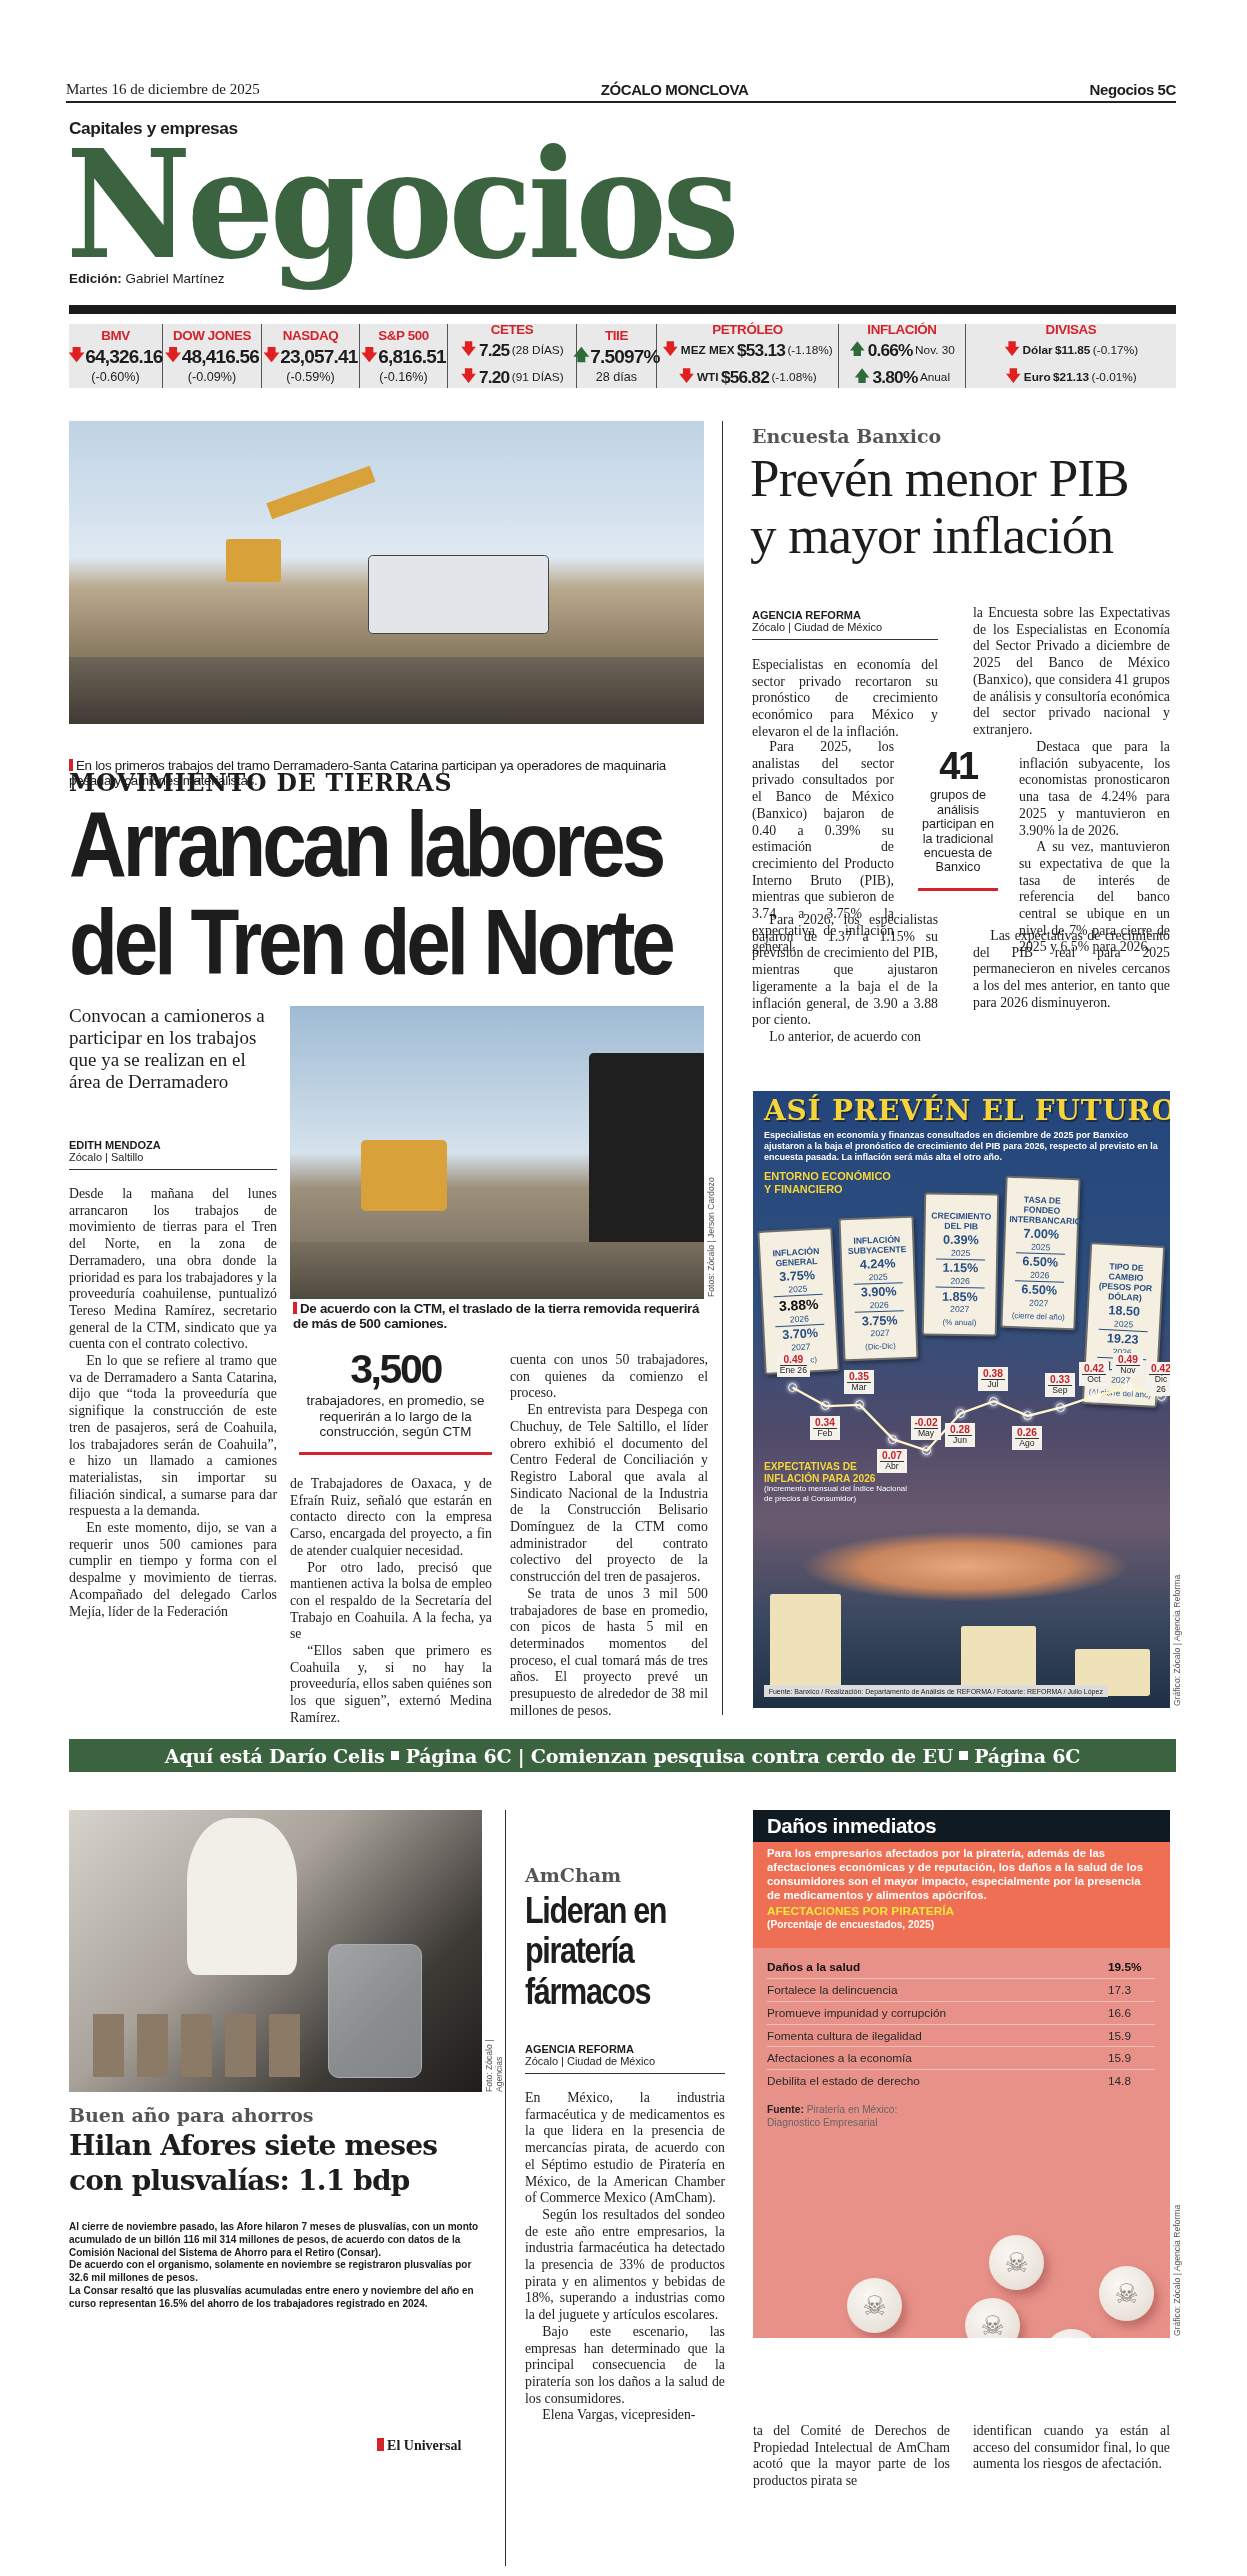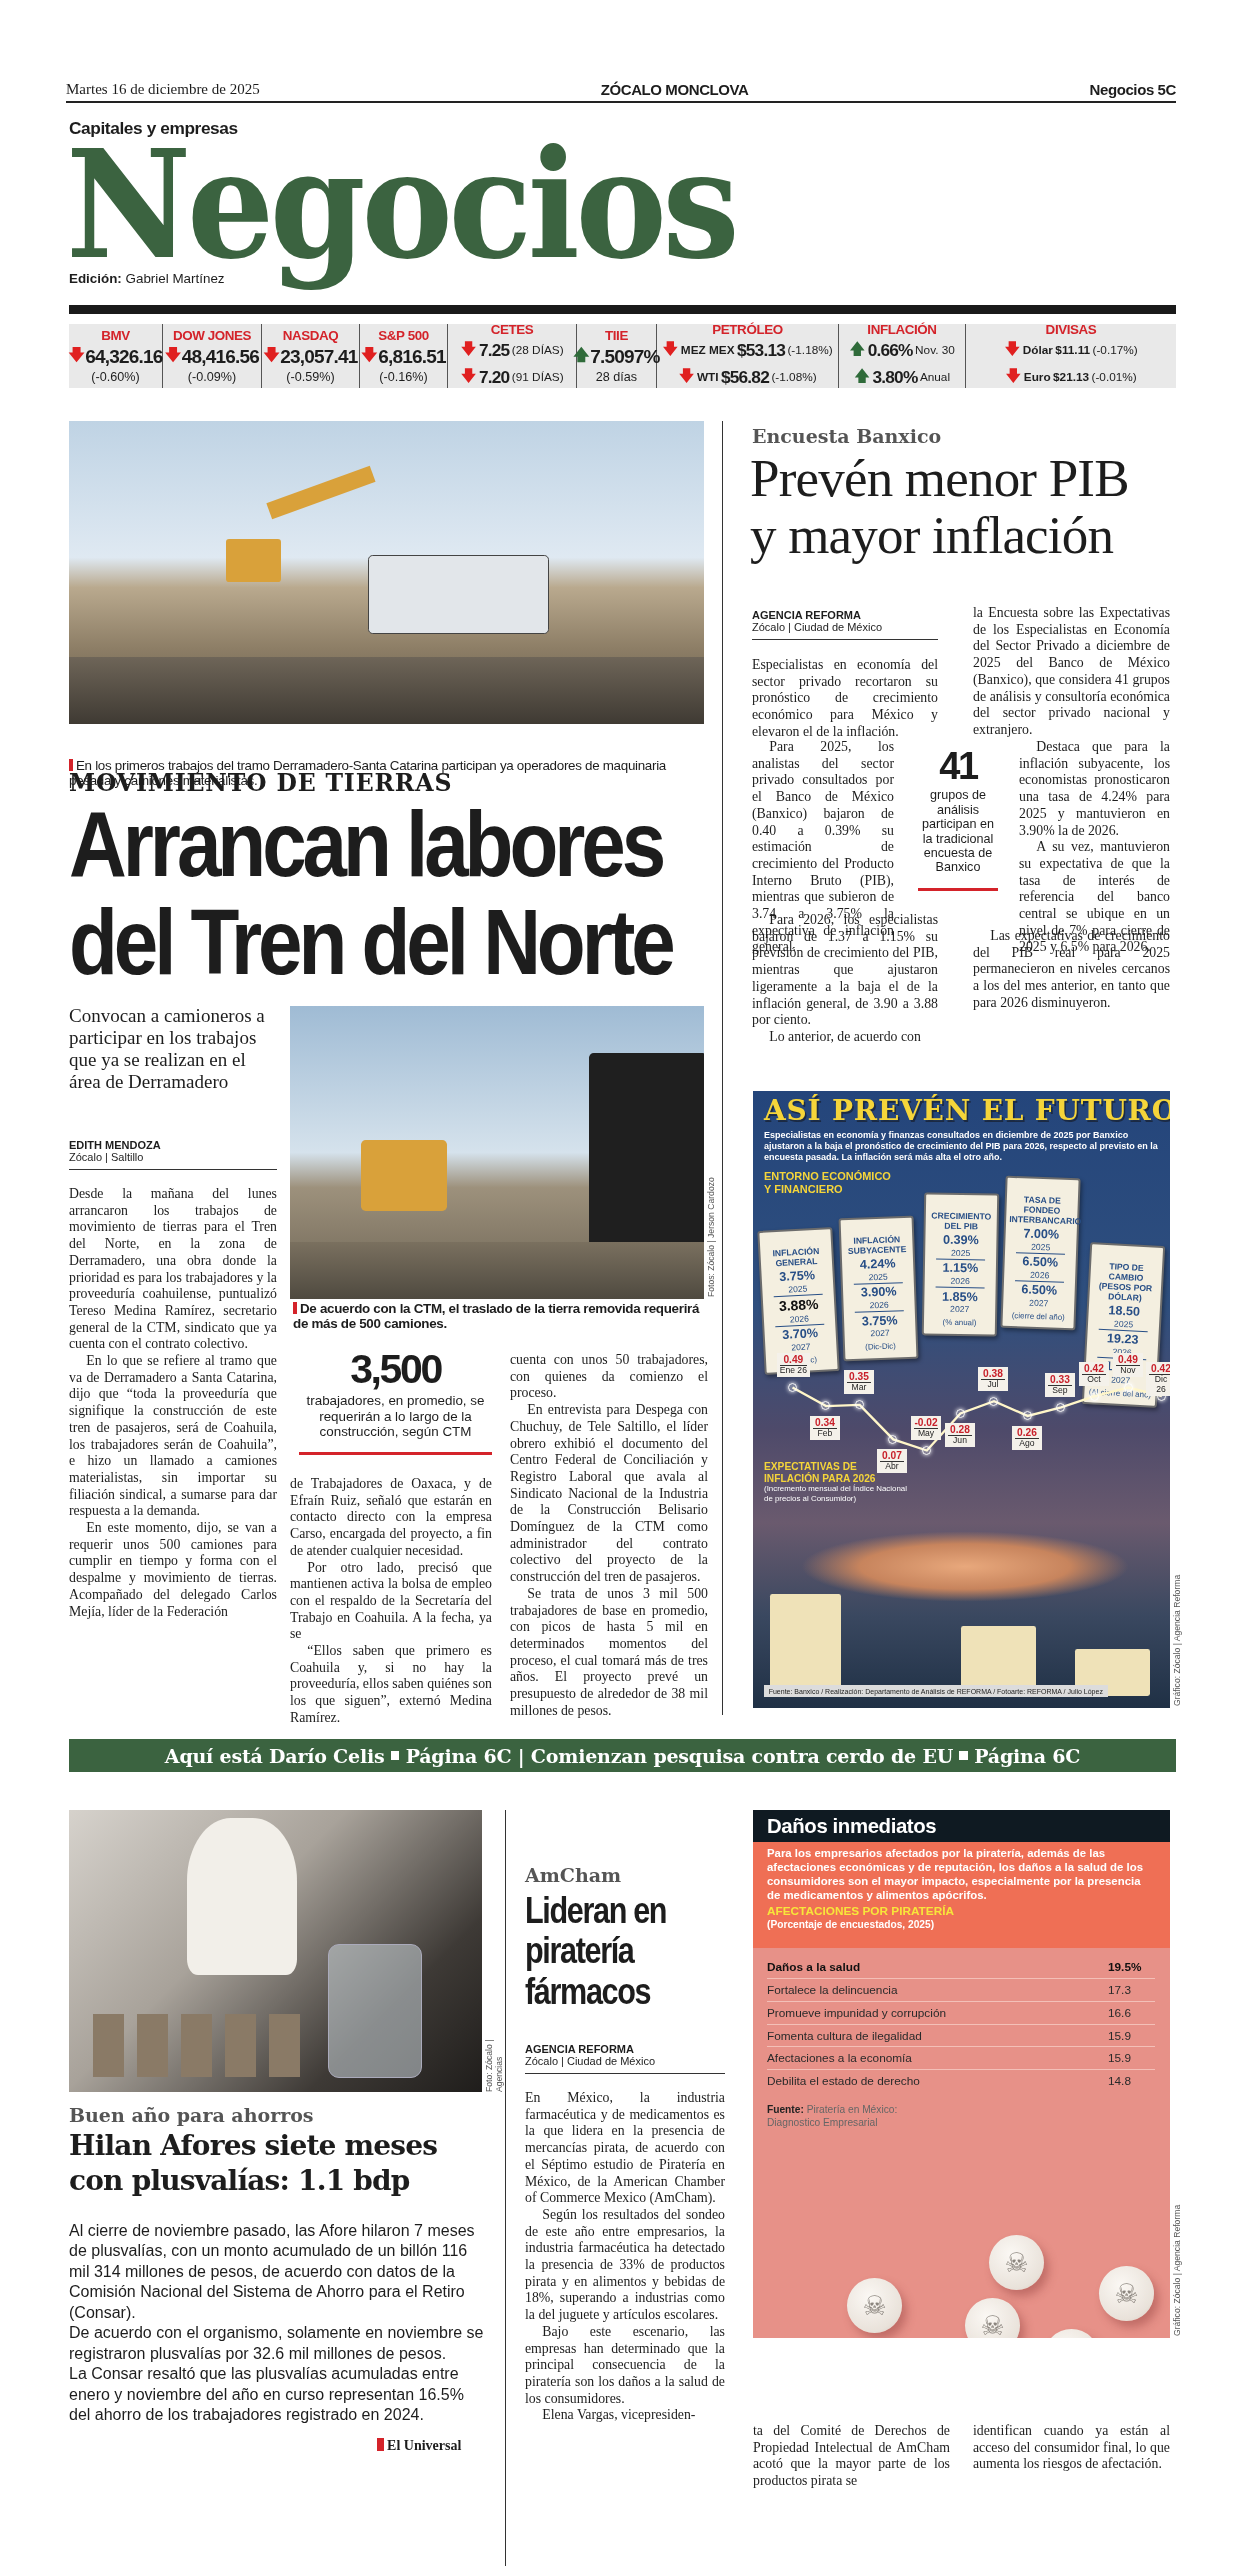--- a/index.html
+++ b/index.html
@@ -87,21 +87,21 @@
   .hands { position: absolute; left: 47px; top: 440px; width: 330px; height: 71px; background: radial-gradient(ellipse at center, #e8a87c 0%, #c7845d 45%, transparent 70%); }
   .candle { position: absolute; background: #efe2b8; border-radius: 2.4px; }
 
   
   .banner { left: 69px; top: 1739px; width: 1107px; height: 33px; background: #3b6340; color: #fff; font-family: "DejaVu Serif", serif; font-weight: bold; font-size: 19px; display: flex; align-items: center; justify-content: center; gap: 6.3px; letter-spacing: -0.2px; }
   .banner .sq { display: inline-block; width: 8.6px; height: 8.6px; background: #fff; }
 
   
   .kicker-g2 { font-family: "DejaVu Serif", serif; font-weight: bold; color: #555; font-size: 19px; }
   .hed-slab { font-family: "DejaVu Serif", serif; font-weight: bold; font-size: 28px; line-height: 1.25; letter-spacing: -0.8px; }
-  .sans-body { font-family: "Liberation Sans", sans-serif; font-size: 16px; line-height: 1.28; }
+  .sans-body { font-family: "Liberation Sans", sans-serif; font-size: 10px; line-height: 1.28; font-weight: bold; }
   .hed-cond { font-family: "Liberation Sans", sans-serif; font-weight: bold; font-size: 36px; line-height: 1.12; letter-spacing: -1.6px; transform: scaleX(0.85); transform-origin: left; }
 
   .danos { left: 753px; top: 1810px; width: 417px; height: 528px; background: #e79188; overflow: hidden; }
   .danos .hd { background: #0f1a22; color: #fff; font-family: "Liberation Sans", sans-serif; font-weight: bold; font-size: 20.4px; padding: 4.7px 14px; letter-spacing: -0.4px; }
   .danos .intro { background: #ef6f55; color: #fff; padding: 4.7px 14px 17.3px; font-family: "Liberation Sans", sans-serif; font-weight: bold; font-size: 11.4px; line-height: 1.22; }
   .danos .intro .t { color: #f7e63a; font-size: 11.8px; margin-top: 1.6px; }
   .danos .intro .u { font-size: 10.2px; }
   .danos table { width: 388px; margin: 7.9px 0 0 14px; border-collapse: collapse; font-family: "Liberation Sans", sans-serif; font-size: 11.8px; }
   .danos td { padding: 3.9px 0; border-bottom: 1.2px solid #f3c0b8; color: #2a2a2a; }
   .danos td.vv { text-align: left; width: 47px; }
@@ -208,21 +208,21 @@
         <span class="arr-u">🡅</span>
         <b>3.80%</b>
         <span>Anual</span>
       </span>
   </div>
   <div class="tk" style="flex:1">
     <span class="h">DIVISAS</span>
     <span class="row">
         <span class="arr-d">🡇</span>
         <span style="font-weight:bold">Dólar</span>
-        <span style="font-weight:bold">$11.11</span>
+        <span style="font-weight:bold">$11.85</span>
         <span>(-0.17%)</span>
       </span>
     <span class="row">
         <span class="arr-d">🡇</span>
         <span style="font-weight:bold">Euro</span>
         <span style="font-weight:bold">$21.13</span>
         <span>(-0.01%)</span>
       </span>
   </div>
 </div>

